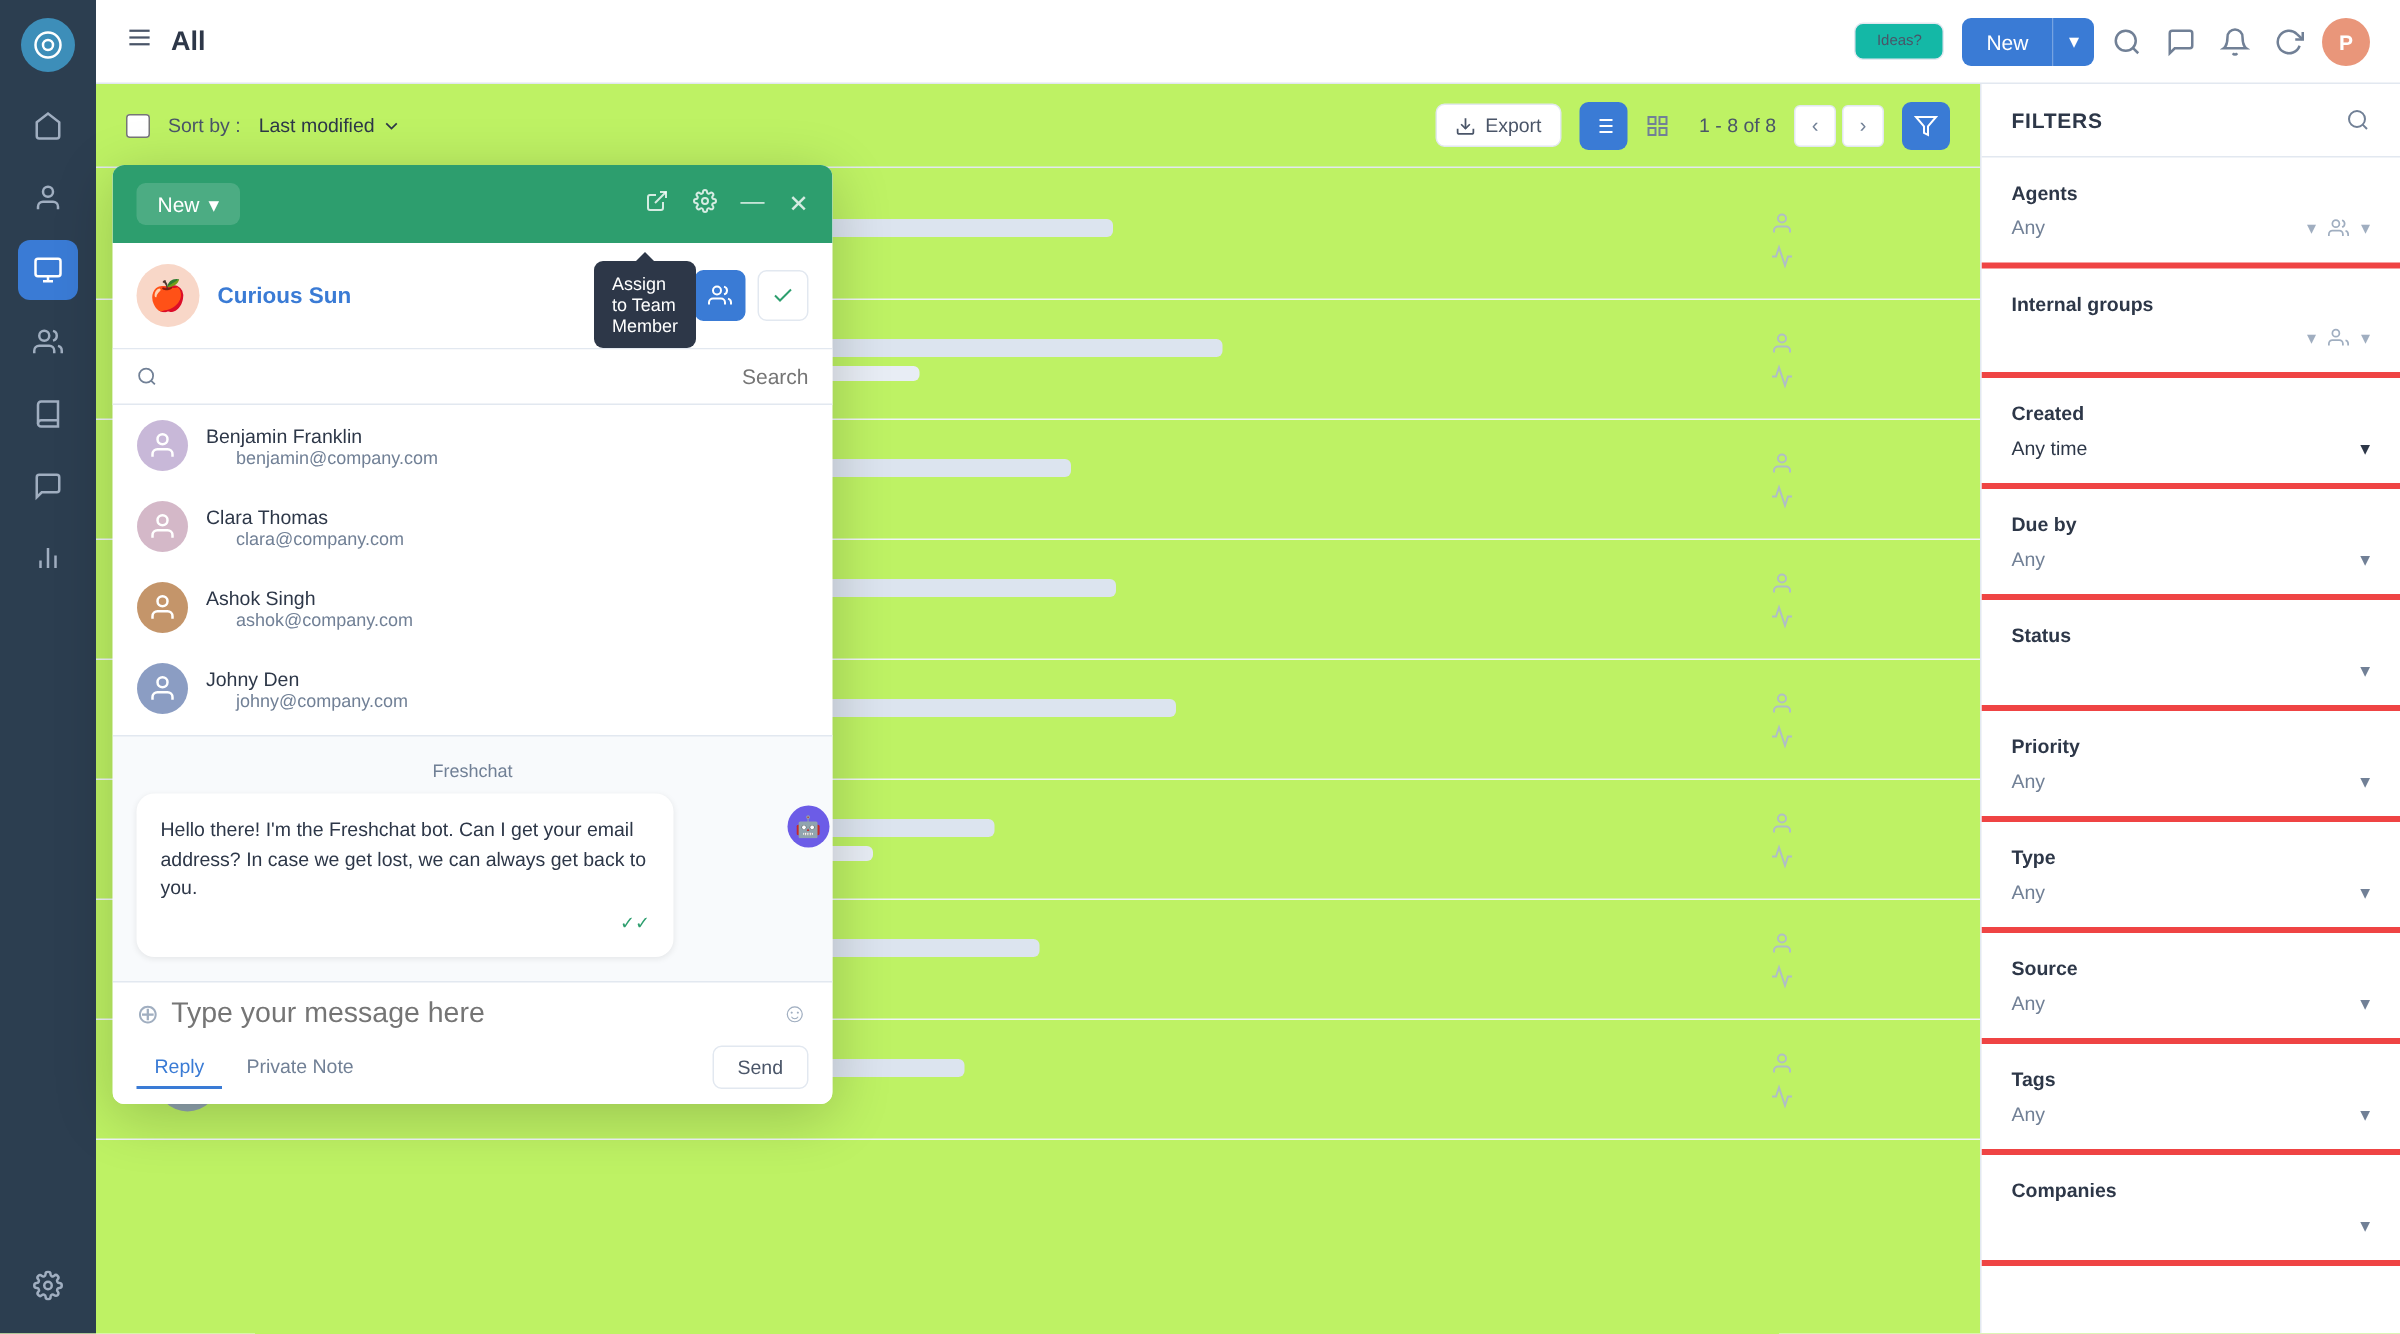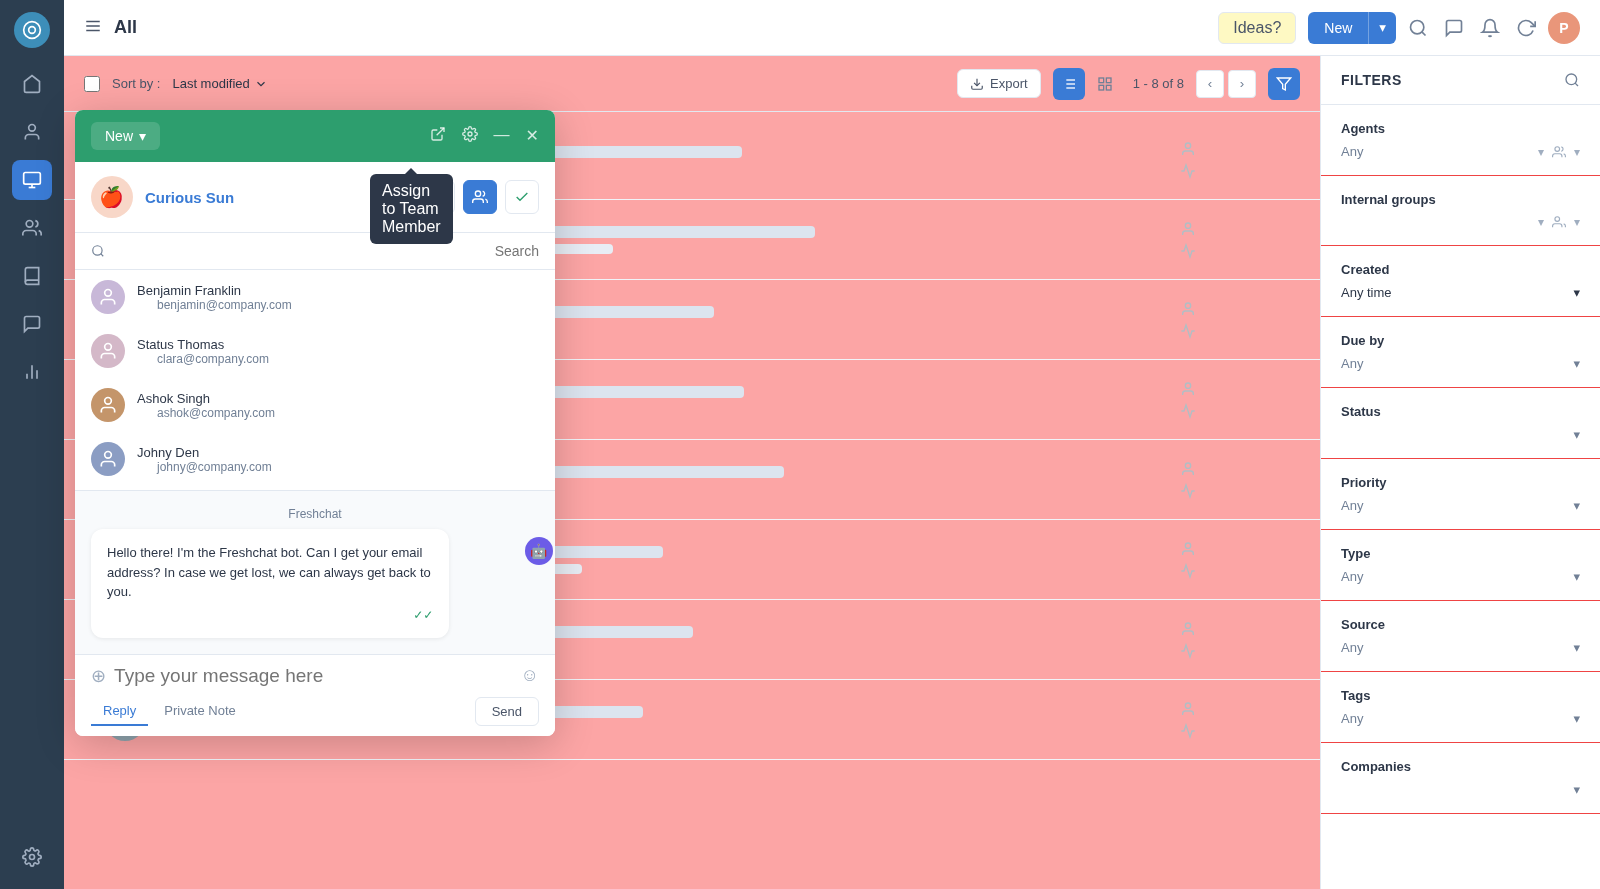--- a/index.html
+++ b/index.html
@@ -57,26 +57,26 @@
       gap: 12px;
     }
     .topbar-menu { color: #4a5568; cursor: pointer; }
     .topbar-title {
       font-size: 18px;
       font-weight: 600;
       color: #2d3748;
       flex: 1;
     }
     .btn-ideas {
-      background: #fef9c3;
+      background: #14b8a6;
       border: 1px solid #e2e8f0;
       border-radius: 6px;
       padding: 6px 14px;
       cursor: pointer;
-      font-size: 16px;
+      font-size: 10px;
       color: #4a5568;
     }
     .btn-new {
       background: #3a7bd5;
       color: white;
       border: none;
       border-radius: 6px 0 0 6px;
       padding: 8px 16px;
       cursor: pointer;
       font-size: 14px;
@@ -108,21 +108,21 @@
     
     .content-area {
       display: flex;
       flex: 1;
       overflow: hidden;
     }
 
     
     .ticket-list {
       flex: 1;
-      background: #fca5a5;
+      background: #bef264;
       overflow-y: auto;
     }
 
     .toolbar {
       height: 56px;
       display: flex;
       align-items: center;
       padding: 0 20px;
       border-bottom: 1px solid #e2e8f0;
       gap: 12px;
@@ -203,21 +203,21 @@
     .filters-header {
       display: flex;
       align-items: flex-start;
       justify-content: space-between;
       padding: 16px 20px;
       border-bottom: 1px solid #e2e8f0;
     }
     .filters-title { font-size: 14px; font-weight: 600; color: #2d3748; letter-spacing: 0.5px; }
     .filter-section {
       padding: 16px 20px;
-      border-bottom: 1px solid #ef4444;
+      border-bottom: 4px solid #ef4444;
     }
     .filter-label { font-size: 13px; font-weight: 600; color: #2d3748; margin-bottom: 8px; }
     .filter-value {
       font-size: 13px;
       color: #718096;
       display: flex;
       align-items: center;
       justify-content: space-between;
     }
     .filter-value.has-value { color: #2d3748; font-weight: 500; }
@@ -313,24 +313,24 @@
     }
     .contact-action-btn.checkmark {
       background: white;
       color: #2d9e6e;
     }
 
     
     .tooltip-popup {
       position: absolute;
       top: 174px;
-      left: 370px;
+      left: 396px;
       background: #2d3748;
       color: white;
-      font-size: 16px;
+      font-size: 12px;
       padding: 8px 12px;
       border-radius: 6px;
       white-space: nowrap;
       z-index: 200;
       pointer-events: none;
     }
     .tooltip-popup::before {
       content: '';
       position: absolute;
       top: -6px;
@@ -957,21 +957,21 @@
       </div>
 
       <div class="agent-item">
         <div class="agent-avatar" style="background:#d4b8c8;">
           <svg width="20" height="20" viewBox="0 0 24 24" fill="none" stroke="white" stroke-width="2">
               <path d="M20 21v-2a4 4 0 00-4-4H8a4 4 0 00-4 4v2"></path>
               <circle cx="12" cy="7" r="4"></circle>
             </svg>
         </div>
         <div class="agent-info">
-          <span class="agent-name">Status Thomas</span>
+          <span class="agent-name">Clara Thomas</span>
           <span class="agent-email">clara@company.com</span>
         </div>
       </div>
 
       <div class="agent-item">
         <div class="agent-avatar" style="background:#c4956a;">
           <svg width="20" height="20" viewBox="0 0 24 24" fill="none" stroke="white" stroke-width="2">
               <path d="M20 21v-2a4 4 0 00-4-4H8a4 4 0 00-4 4v2"></path>
               <circle cx="12" cy="7" r="4"></circle>
             </svg>

